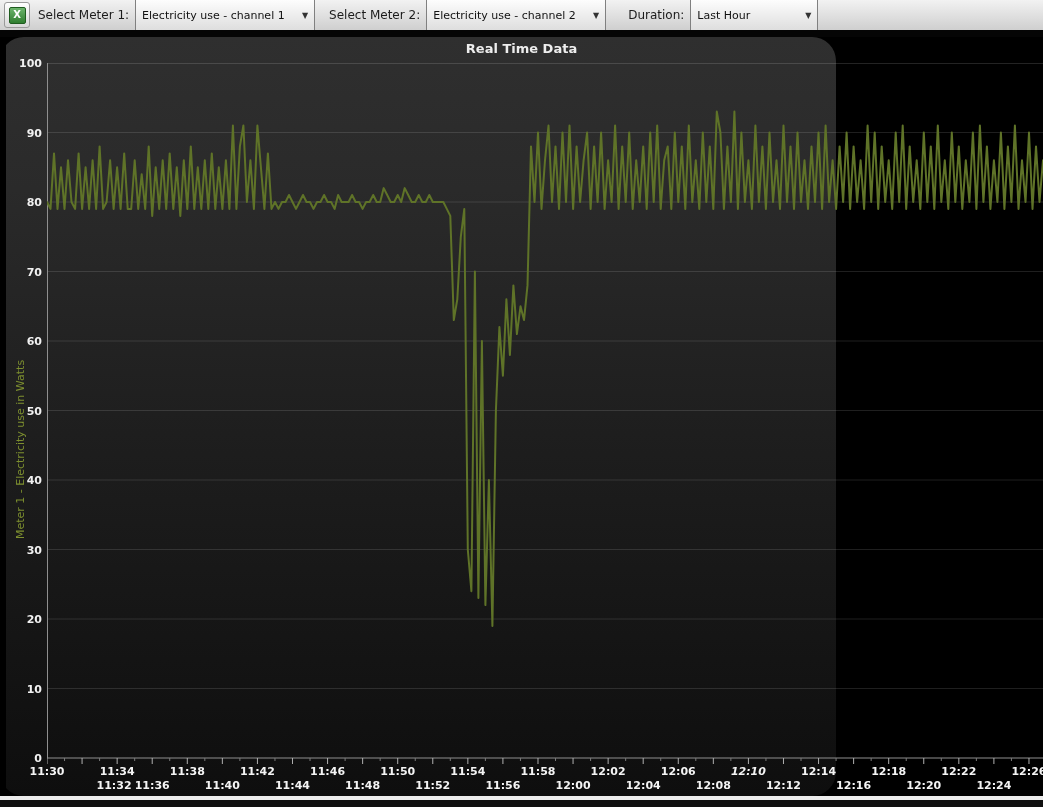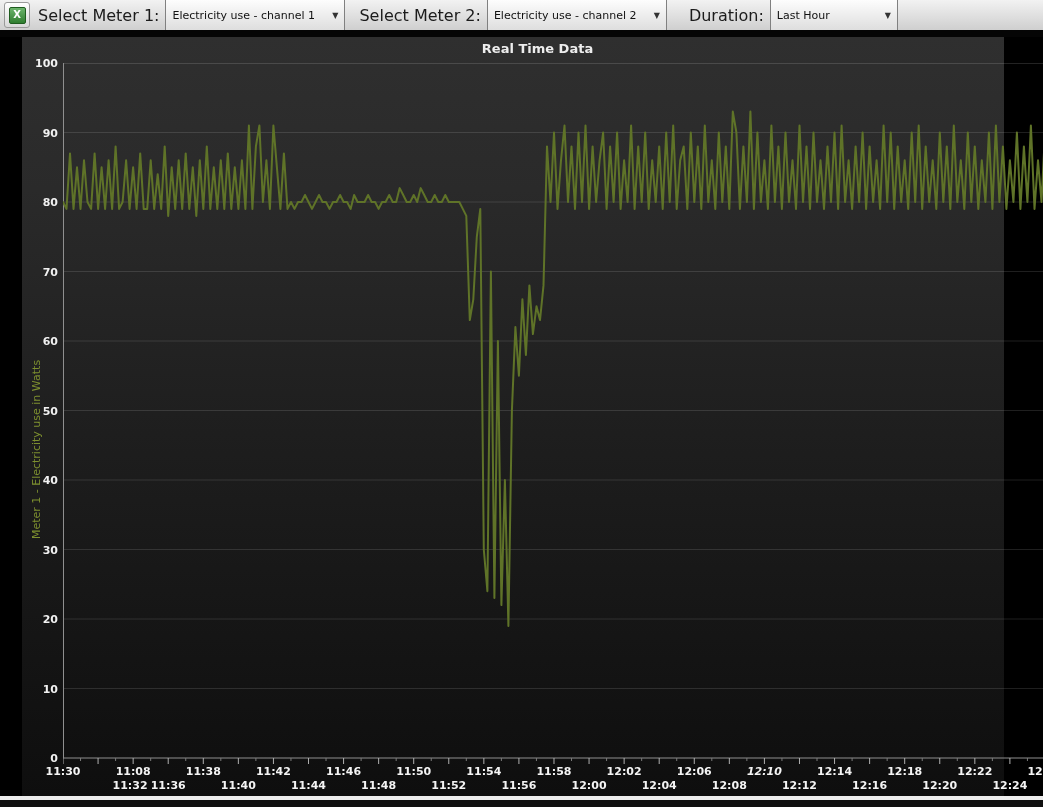--- a/index.html
+++ b/index.html
@@ -4,38 +4,38 @@
 <style>
   html,body{margin:0;padding:0;background:#000;}
   #app{position:relative;width:1043px;height:807px;overflow:hidden;
        font-family:"DejaVu Sans","Liberation Sans",sans-serif;background:#000;}
 
   
   #toolbar{position:absolute;left:0;top:0;width:1043px;height:30px;
            background:linear-gradient(#f2f2f2,#cfcfcf);
            display:flex;align-items:center;box-sizing:border-box;padding-left:4px;}
   #divider{position:absolute;left:0;top:30px;width:1043px;height:7px;background:#050505;}
-  .tb-label{font-size:16px;color:#1b1b1b;white-space:nowrap;}
+  .tb-label{font-size:12px;color:#1b1b1b;white-space:nowrap;}
   .tb-gap-s{width:6px;flex:none;} .tb-gap-m{width:14px;flex:none;} .tb-gap-l{width:22px;flex:none;}
   .icon-btn{width:24px;height:24px;flex:none;border:1px solid #9a9a9a;border-radius:3px;
             background:linear-gradient(#ffffff,#d8d8d8);display:flex;align-items:center;justify-content:center;
             margin-right:8px;}
   .xl-glyph{width:15px;height:15px;border:1px solid #1f5c1f;border-radius:2px;
             background:linear-gradient(#6db56d,#2f7d2f);color:#fff;font-size:10px;font-weight:bold;
             display:flex;align-items:center;justify-content:center;line-height:1;}
   .combo{height:36px;box-sizing:border-box;border:1px solid #808080;border-radius:0;
          background:linear-gradient(#ffffff,#dcdcdc);display:flex;align-items:center;
          padding:0 6px;flex:none;}
   .combo .val{font-size:11px;color:#111;white-space:nowrap;overflow:hidden;flex:1;}
   .combo .arrow{font-size:8px;color:#333;margin-left:6px;flex:none;}
   .w180{width:180px;} .w128{width:128px;}
 
   
-  #chart-region{position:absolute;left:16px;top:37px;width:988px;height:759px;
-                background:linear-gradient(180deg,#2f2f2f 0%,#2a2a2a 20%,#1d1d1d 55%,#0e0e0e 100%);}
+  #chart-region{position:absolute;left:0;top:37px;width:836px;height:759px;
+                background:linear-gradient(180deg,#2f2f2f 0%,#2a2a2a 20%,#1d1d1d 55%,#0e0e0e 100%);border-radius:24px;}
   #left-black{position:absolute;left:0;top:0;width:6px;height:759px;background:#000;}
   #chart-title{position:absolute;left:0;top:4px;width:1043px;text-align:center;
                font-size:13px;font-weight:600;color:#ededed;}
   #y-axis-title{position:absolute;left:-180px;top:406px;width:400px;text-align:center;
                 transform:rotate(-90deg);transform-origin:center;
                 font-size:11px;color:#7d8f2f;white-space:nowrap;}
   .y-tick-label{position:absolute;width:40px;text-align:right;font-size:11px;font-weight:700;
                 color:#f1f1f1;line-height:15px;}
   .x-tick-label{position:absolute;width:48px;text-align:center;font-size:11px;font-weight:700;
                 color:#f4f4f4;line-height:13px;}
@@ -89,21 +89,21 @@
         <div class="y-tick-label" style="left: 2px; top: 366.5px;">50</div>
         <div class="y-tick-label" style="left: 2px; top: 297px;">60</div>
         <div class="y-tick-label" style="left: 2px; top: 227.5px;">70</div>
         <div class="y-tick-label" style="left: 2px; top: 158px;">80</div>
         <div class="y-tick-label" style="left: 2px; top: 88.5px;">90</div>
         <div class="y-tick-label" style="left: 2px; top: 19px;">100</div>
       </div>
     <div id="x-labels">
         <div class="x-tick-label" style="left: 23px; top: 728px;">11:30</div>
         <div class="x-tick-label" style="left: 58.0704px; top: 742px; margin-left: 32px;">11:32</div>
-        <div class="x-tick-label" style="left: 93.1408px; top: 728px;">11:08</div>
+        <div class="x-tick-label" style="left: 93.1408px; top: 728px;">11:34</div>
         <div class="x-tick-label" style="left: 128.211px; top: 742px;">11:36</div>
         <div class="x-tick-label" style="left: 163.282px; top: 728px;">11:38</div>
         <div class="x-tick-label" style="left: 198.352px; top: 742px;">11:40</div>
         <div class="x-tick-label" style="left: 233.423px; top: 728px;">11:42</div>
         <div class="x-tick-label" style="left: 268.493px; top: 742px;">11:44</div>
         <div class="x-tick-label" style="left: 303.563px; top: 728px;">11:46</div>
         <div class="x-tick-label" style="left: 338.634px; top: 742px;">11:48</div>
         <div class="x-tick-label" style="left: 373.704px; top: 728px;">11:50</div>
         <div class="x-tick-label" style="left: 408.775px; top: 742px;">11:52</div>
         <div class="x-tick-label" style="left: 443.845px; top: 728px;">11:54</div>

